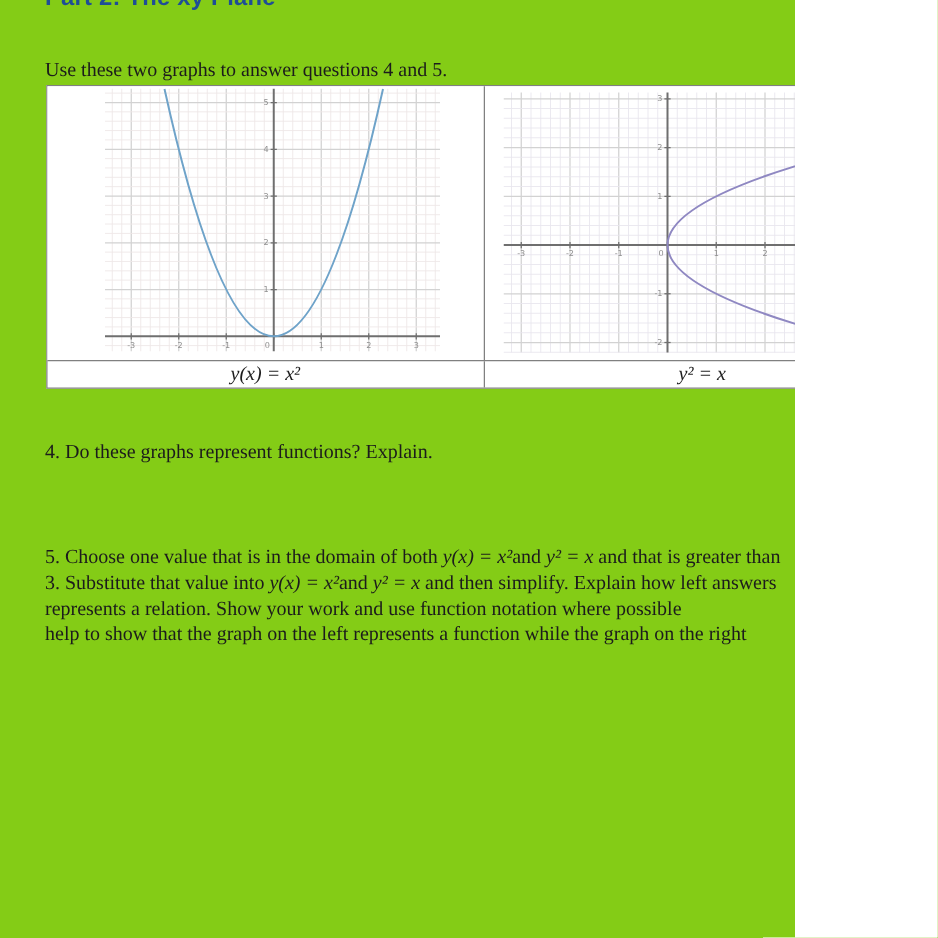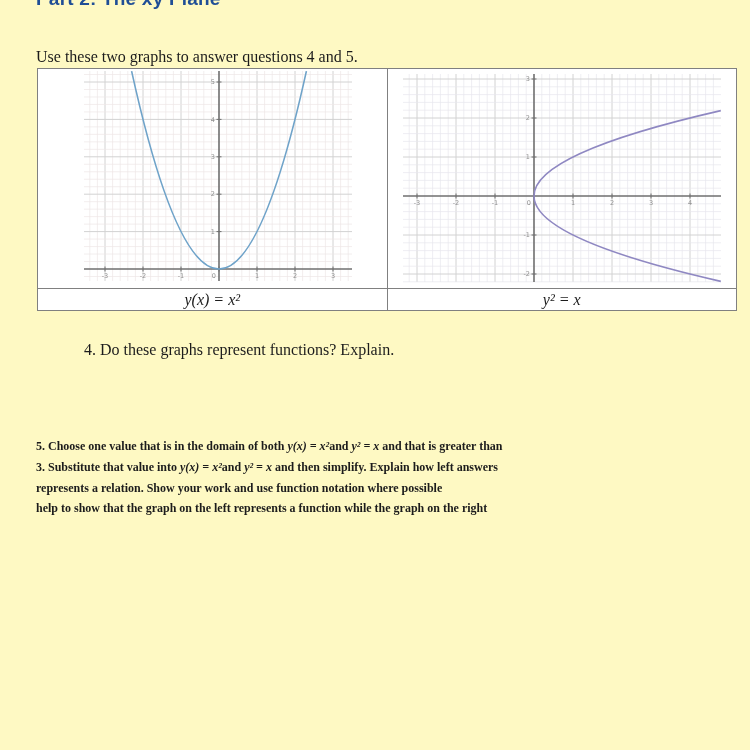--- a/index.html
+++ b/index.html
@@ -1,33 +1,33 @@
 <!DOCTYPE html>
 <html><head>
 <meta charset="utf-8">
 <style>
   html,body{margin:0;padding:0;background:#fff;}
-  #page{position:relative;width:750px;height:750px;background:#fef9c3;overflow:hidden;
+  #page{position:relative;width:636px;height:750px;background:#84cc16;overflow:hidden;
         font-family:"Liberation Serif", serif;color:#1c1c1c;}
   #title-clip{position:absolute;left:36px;top:0;width:280px;height:9px;overflow:hidden;}
   #title-clip h1{margin:-12px 0 0 0;font-family:"Liberation Sans", sans-serif;
         font-weight:bold;font-size:19px;letter-spacing:0.2px;}
   .bodytext{font-size:16px;line-height:20px;}
   #intro{position:absolute;left:36px;top:31px;}
   #gtable{position:absolute;left:37px;top:68px;width:698px;border:1px solid #808080;background:#fff;}
   .grow{display:flex;}
   .gcell{width:349px;height:219px;background:#fff;}
   .gcell.first{border-right:1px solid #808080;}
   .caprow{display:flex;border-top:1px solid #808080;}
   .capcell{width:349px;height:21px;display:flex;align-items:center;justify-content:center;}
   .capcell.first{border-right:1px solid #808080;}
   .caption{font-style:italic;font-size:16px;color:#1c1c1c;}
   svg{display:block;}
-  #q4{position:absolute;left:36px;top:324px;margin-left:48px;}
-  #q5{position:absolute;left:36px;top:436px;width:712px;line-height:20.8px;font-size:12px;font-weight:bold;}
+  #q4{position:absolute;left:36px;top:336px;}
+  #q5{position:absolute;left:36px;top:436px;width:712px;line-height:20.8px;font-size:16px;}
   .m{font-style:italic;}
 </style>
 </head>
 <body>
 
 <div id="page">
 
   <div id="title-clip">
     <h1 style="color: rgb(31, 78, 150);">Part 2: The xy Plane</h1>
   </div>

